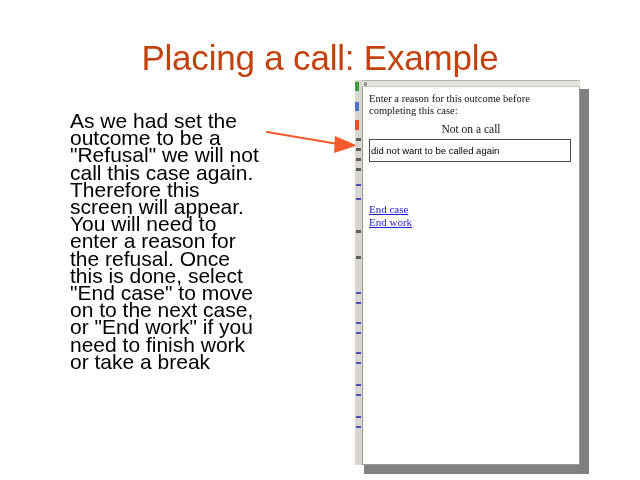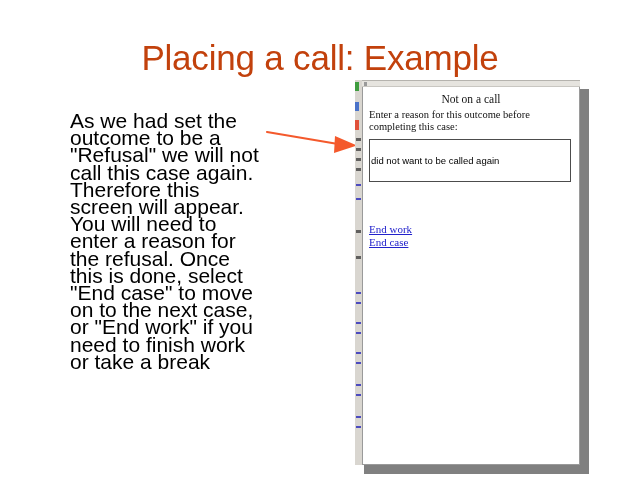--- a/index.html
+++ b/index.html
@@ -164,21 +164,21 @@
     color: #111111;
     width: 207px;
   }
   #reason-input {
     display: block;
     width: 198px;
     height: 13px;
     font-family: "Liberation Sans", sans-serif;
     font-size: 9.5px;
     line-height: 13px;
-    padding: 14px 1px;
+    padding: 4px 1px;
     margin: 0;
     border: 1px solid #4c4c4c;
     background: #ffffff;
     color: #000000;
     box-sizing: content-box;
     outline: none;
   }
   #panel-links {
     margin-top: 41px;
   }
@@ -237,25 +237,25 @@
   </div>
 
   <div id="panel-frame"></div>
 
   <div id="panel-toolbar">
     <div id="panel-toolbar-nub"></div>
   </div>
 
   <div id="panel-content">
 
+    <div id="panel-instruction">Enter a reason for this outcome before completing this case:</div>
+
     <div id="panel-heading">Not on a call</div>
 
-    <div id="panel-instruction">Enter a reason for this outcome before completing this case:</div>
-
     <input id="reason-input" type="text" value="did not want to be called again" style="">
 
     <div id="panel-links">
+      <a class="panel-link">End case</a>
       <a class="panel-link">End work</a>
-      <a class="panel-link">End case</a>
     </div>
 
   </div>
 </div>
 
 </body></html>

